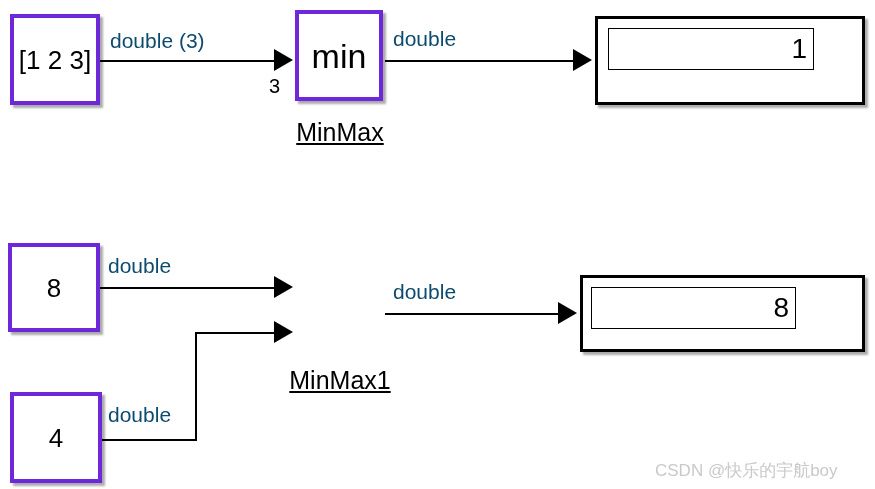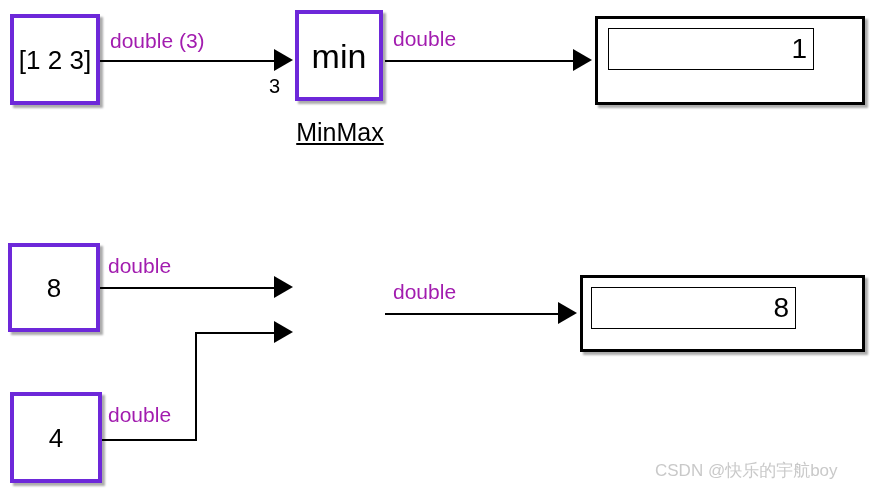--- a/index.html
+++ b/index.html
@@ -77,21 +77,21 @@
     width: 0;
     height: 0;
     border-top: 11px solid transparent;
     border-bottom: 11px solid transparent;
     border-left: 19px solid #000000;
   }
   
   .sig-label {
     position: absolute;
     font-size: 21px;
-    color: #a21caf;
+    color: #0c4a6e;
     line-height: 1;
     white-space: nowrap;
   }
   .blk-label {
     position: absolute;
     font-size: 25px;
     color: #000000;
     line-height: 1;
     white-space: nowrap;
     text-align: center;
@@ -152,20 +152,21 @@
   <div class="blk" style="left:10px; top:392px; width:92px; height:91px;">
     <span class="blk-text">4</span>
   </div>
 
   <div class="wire-h" style="left:102px; top:439px; width:95px;"></div>
   <div class="wire-v" style="left:195px; top:332px; height:109px;"></div>
   <div class="wire-h" style="left:195px; top:332px; width:81px;"></div>
   <div class="arrow" style="left:274px; top:321px;"></div>
   <span class="sig-label" style="left:108px; top:404px;">double</span>
 
+  <span class="blk-label" style="left:280px; top:368px; width:120px;">MinMax1</span>
 
   <div class="wire-h" style="left:385px; top:313px; width:175px;"></div>
   <div class="arrow" style="left:558px; top:302px;"></div>
   <span class="sig-label" style="left:393px; top:281px;">double</span>
 
   <div class="display" style="left:580px; top:275px; width:285px; height:77px;">
     <div class="display-inner" style="left:8px; top:9px; width:205px; height:42px;">
       <span class="display-value">8</span>
     </div>
   </div>

